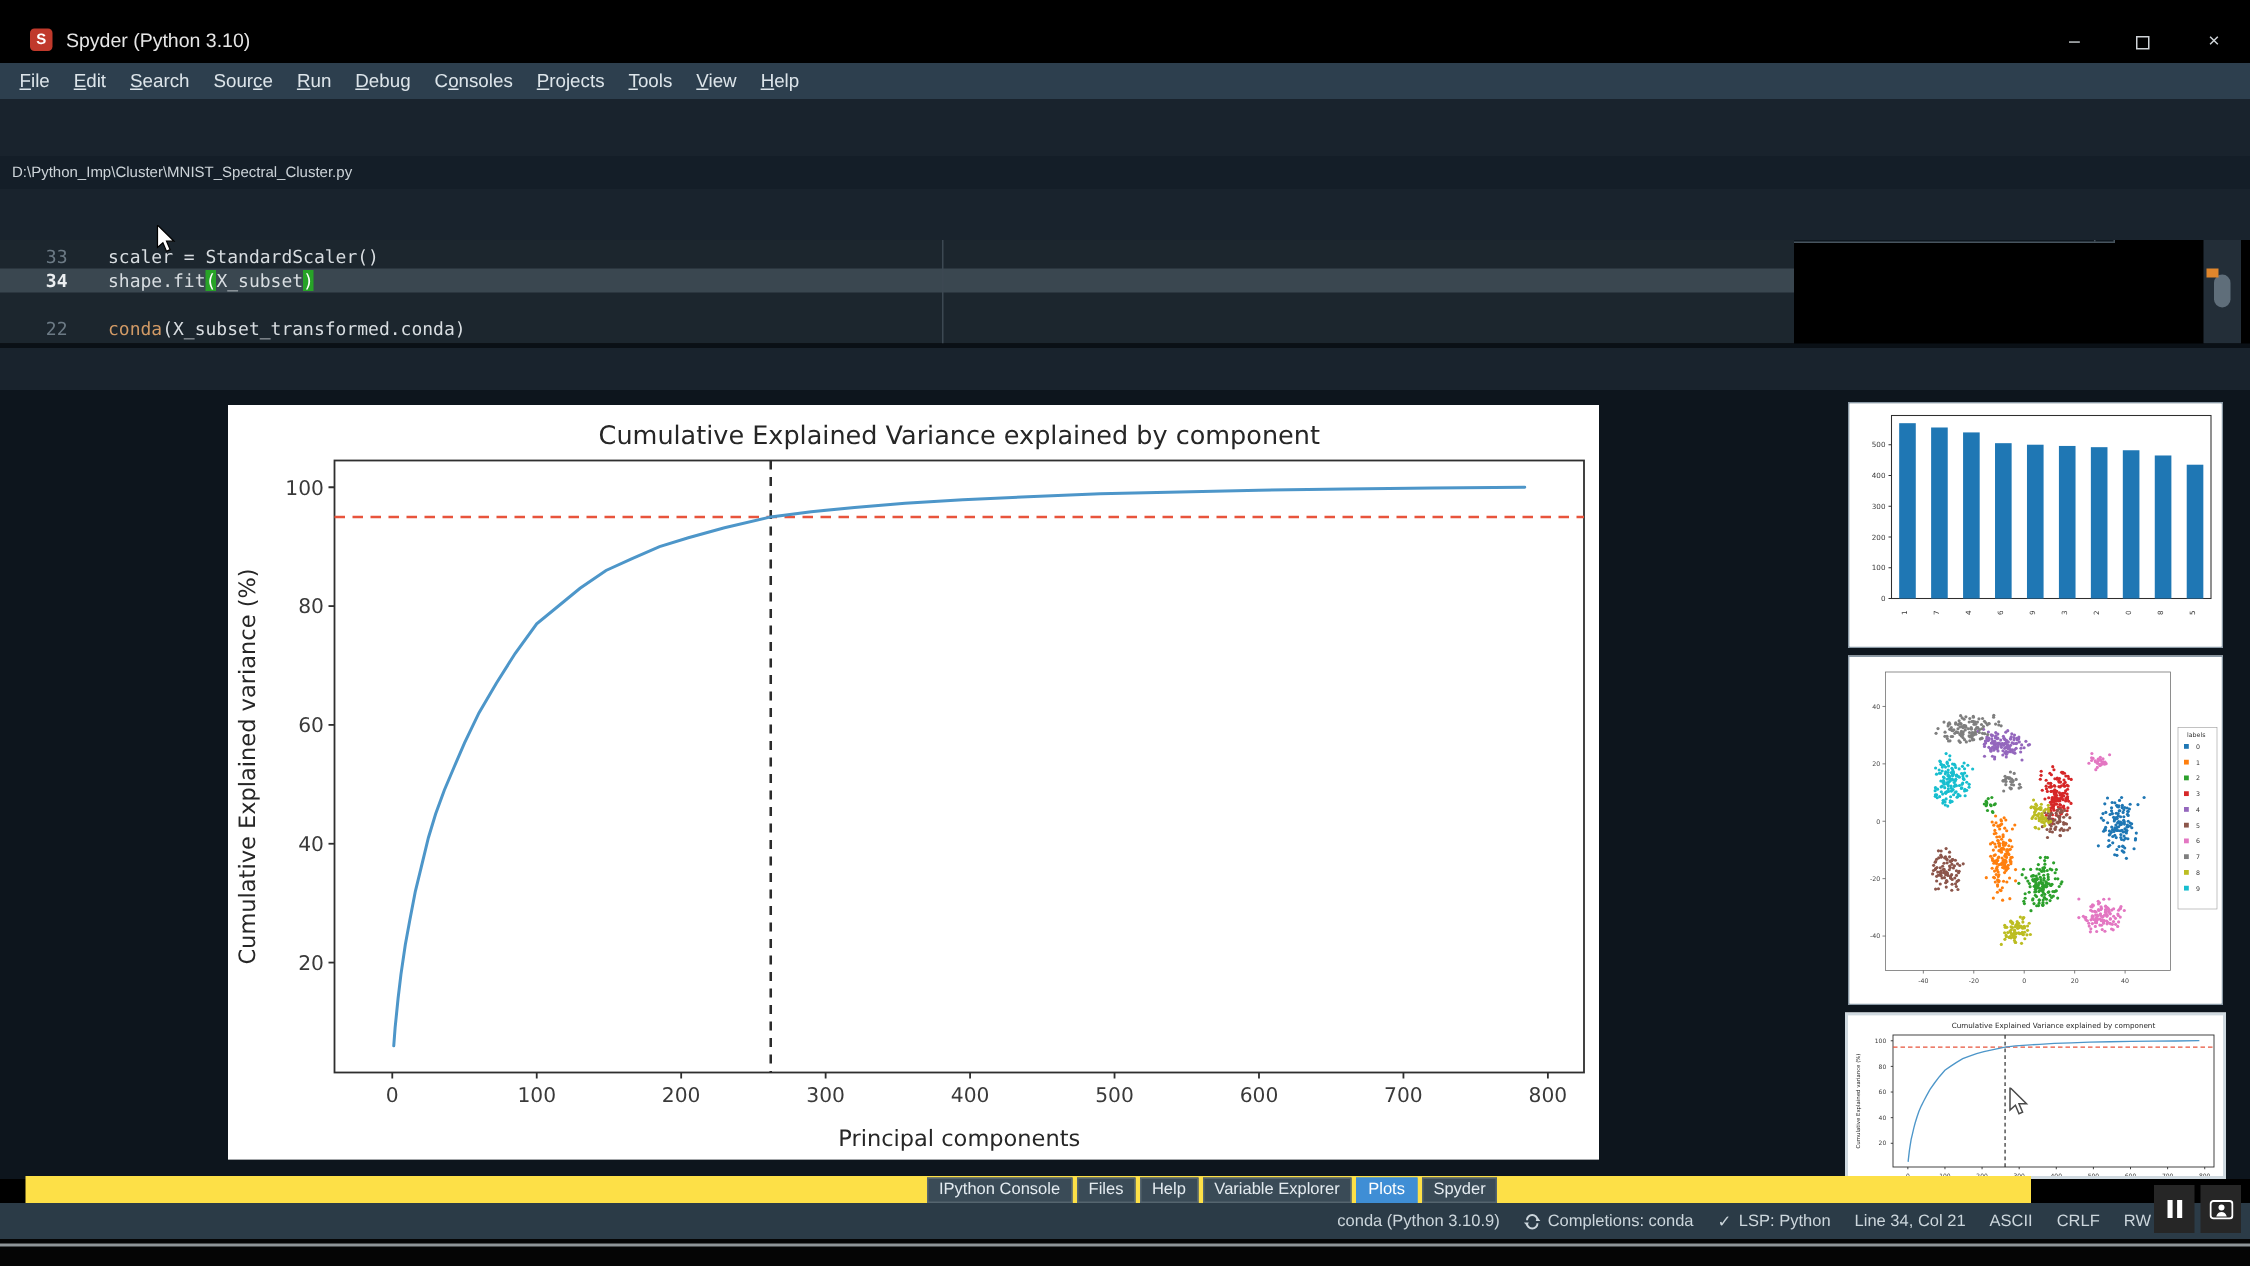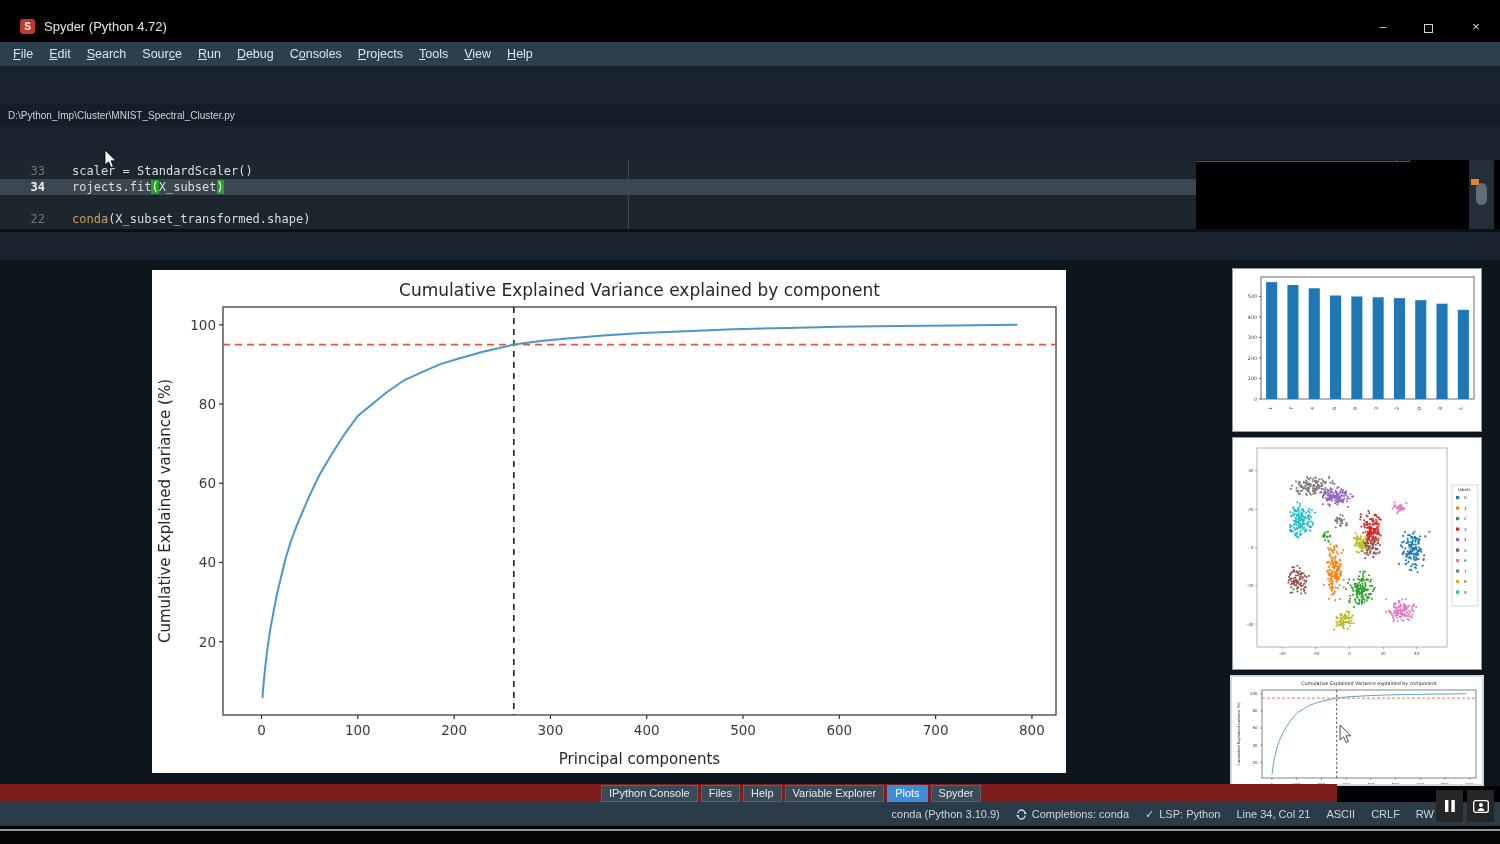--- a/index.html
+++ b/index.html
@@ -67,21 +67,21 @@
   #zoom-box { left:334px; top:235px; width:44px; height:21px; border:1px solid #5a6b78; border-radius:2px;
     color:#d6dde2; font-size:11px; display:flex; align-items:center; justify-content:center; background:#212c36; }
 
   
   #plots { top:260px; left:0; width:1500px; height:526px; background:#0d151d; }
   #main-figure { left:152px; top:10px; background:#fff; }
   .thumb { background:#fff; border:1px solid #8a99a5; }
   .thumb.selected { border:2px solid #cfd9e0; }
 
   
-  #bottomtabs { top:784px; left:0; width:1337px; height:18px; background:#7f1d1d; }
+  #bottomtabs { top:784px; left:17px; width:1337px; height:18px; background:#fde047; }
   #bottomtabs .row { position:absolute; left:601px; top:1px; display:flex; gap:3px; }
   .btab { background:#3a4b57; border:1px solid #55656f; color:#e4ebf0; font-size:11px; padding:1px 7px 2px; }
   .btab.active { background:#3f8ed5; border-color:#3f8ed5; color:#fff; }
 
   
   #statusbar { top:802px; left:0; width:1500px; height:24px; background:#2b3b47; }
   #status-items { position:absolute; right:66px; top:0; height:24px; display:flex; align-items:center; gap:16px; }
   .status-item { color:#ccd6dc; font-size:11px; display:flex; align-items:center; gap:5px; white-space:nowrap; }
 
   
@@ -91,21 +91,21 @@
   
   .overlay-btn { top:790px; width:27px; height:32px; background:#262626; display:flex; align-items:center; justify-content:center; z-index:50; }
 </style>
 </head>
 <body>
 
 <div id="app">
 
   <div class="abs" id="titlebar">
     <div class="abs" id="spyder-logo">S</div>
-    <div class="abs" id="win-title">Spyder (Python 4.72)</div>
+    <div class="abs" id="win-title">Spyder (Python 3.10)</div>
     <div class="abs winctl" style="left:1368px" id="btn-min">–</div>
     <div class="abs winctl" style="left:1413px" id="btn-restore"><span></span></div>
     <div class="abs winctl" style="left:1461px" id="btn-close">×</div>
   </div>
 
   <div class="abs" id="menubar">
       <div class="menu-item"><u>F</u>ile</div>
       <div class="menu-item"><u>E</u>dit</div>
       <div class="menu-item"><u>S</u>earch</div>
       <div class="menu-item">Sour<u>c</u>e</div>
@@ -255,22 +255,22 @@
     </div>
     <div class="abs hamburger" style="left:1473px; top:136px">
         <i></i>
         <i></i>
         <i></i>
       </div>
   </div>
 
   <div class="abs" id="editor">
       <div class="code-line" style="top:3px"><span class="lineno">33</span><span class="code-text"><span class="">scaler = StandardScaler()</span></span></div>
-      <div class="code-line current" style="top:19px"><span class="lineno">34</span><span class="code-text"><span class="">rojects.fit</span><span class="tok-paren">(</span><span class="">X_subset</span><span class="tok-paren">)</span></span></div>
-      <div class="code-line" style="top:51px"><span class="lineno">22</span><span class="code-text"><span class="tok-builtin">conda</span><span class="">(X_subset_transformed.shape)</span></span></div>
+      <div class="code-line current" style="top:19px"><span class="lineno">34</span><span class="code-text"><span class="">shape.fit</span><span class="tok-paren">(</span><span class="">X_subset</span><span class="tok-paren">)</span></span></div>
+      <div class="code-line" style="top:51px"><span class="lineno">22</span><span class="code-text"><span class="tok-builtin">conda</span><span class="">(X_subset_transformed.conda)</span></span></div>
     </div>
   <div class="abs" id="col-edge"></div>
   <div class="abs" id="ed-scrollbar">
     
     
   </div>
   <div class="abs" id="ed-thumb"></div>
   <div class="abs" id="ed-mark"></div>
   <div class="abs" id="editor-divider"></div>
 

